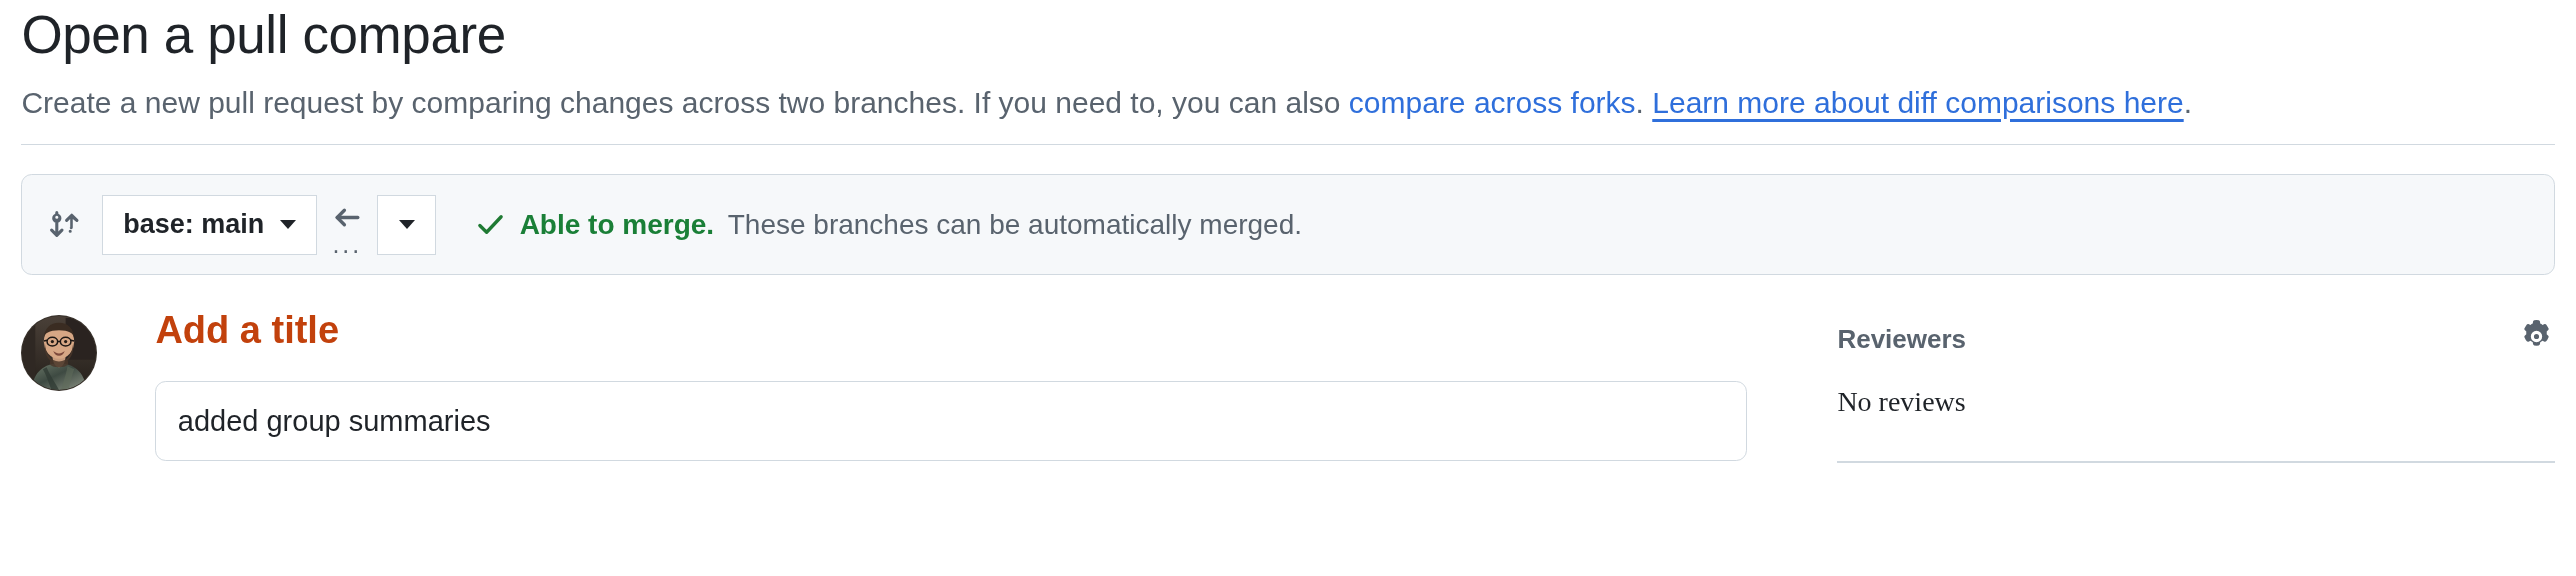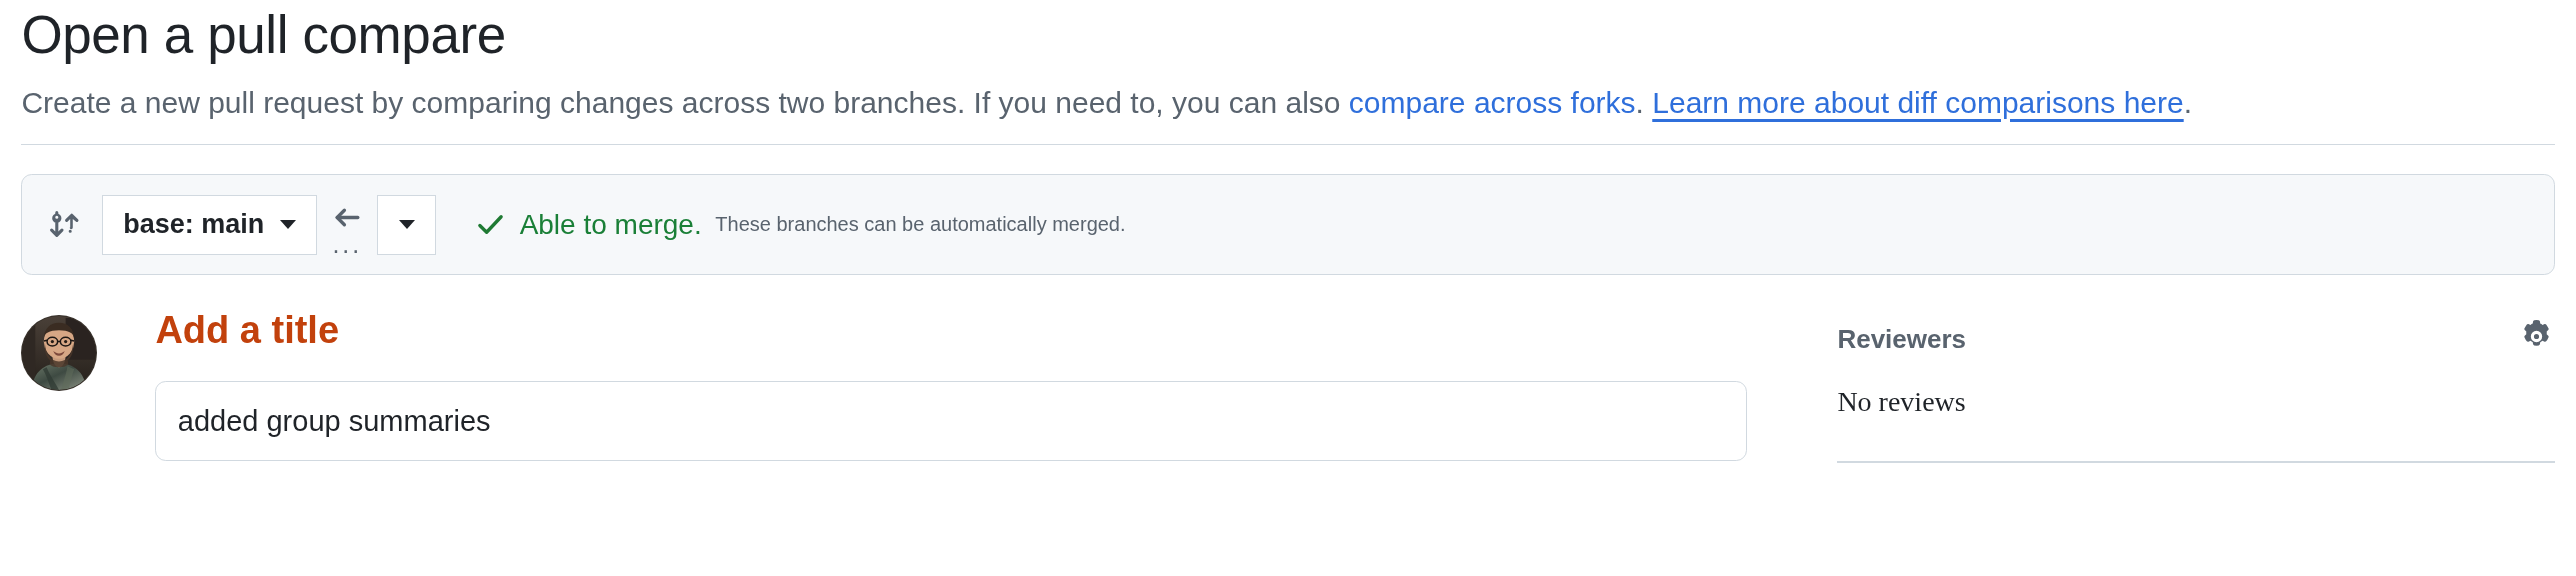--- a/index.html
+++ b/index.html
@@ -125,25 +125,25 @@
     gap: 13.6px;
     white-space: nowrap;
   }
   .check-icon {
     color: #1f7a33;
     display: flex;
     align-items: center;
   }
   .merge-ok {
     font-size: 28px;
-    font-weight: 400;
+    font-weight: 700;
     color: #1a7f37;
   }
   .merge-rest {
-    font-size: 20px;
+    font-size: 28px;
     color: #59636e;
     font-weight: 400;
   }
 
   
   .body-row {
     margin-top: 33px;
     display: flex;
     align-items: flex-start;
   }

